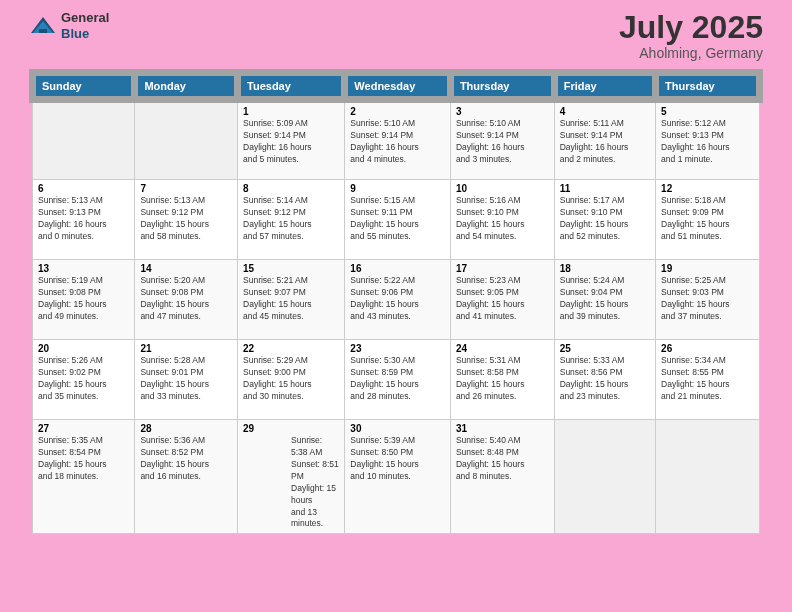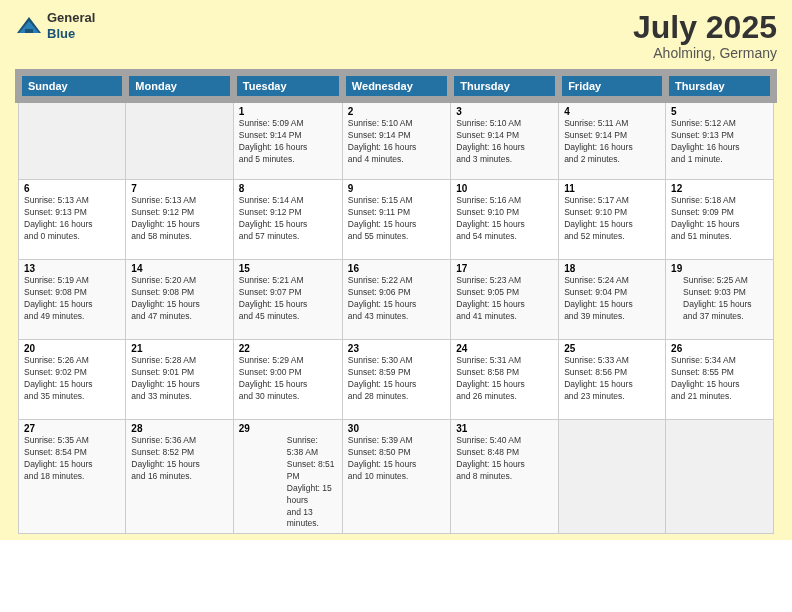--- a/index.html
+++ b/index.html
@@ -5,23 +5,23 @@
     * { margin: 0; padding: 0; box-sizing: border-box; }
     body {
       font-family: Arial, sans-serif;
       background: #fff;
       width: 792px;
       height: 612px;
       overflow: hidden;
     }
     .page {
       width: 792px;
-      height: 540px;
-      background: #fef9c3;
-      padding: 10px 15px;
+      height: 612px;
+      background: #f9a8d4;
+      padding: 10px 29px;
     }
     .header {
       display: flex;
       justify-content: space-between;
       align-items: flex-start;
       margin-bottom: 8px;
     }
     .logo {
       display: flex;
       align-items: center;
@@ -258,21 +258,21 @@
           </td>
           <td>
             <span class="day-num">18</span>
             <div class="day-info" style="white-space: pre-line;">Sunrise: 5:24 AM
 Sunset: 9:04 PM
 Daylight: 15 hours
 and 39 minutes.</div>
           </td>
           <td>
             <span class="day-num">19</span>
-            <div class="day-info" style="white-space: pre-line; margin-left: 12px;">Sunrise: 5:25 AM
+            <div class="day-info" style="white-space: pre-line;">Sunrise: 5:25 AM
 Sunset: 9:03 PM
 Daylight: 15 hours
 and 37 minutes.</div>
           </td>
         </tr>
         <tr>
           <td>
             <span class="day-num">20</span>
             <div class="day-info" style="white-space: pre-line;">Sunrise: 5:26 AM
 Sunset: 9:02 PM

